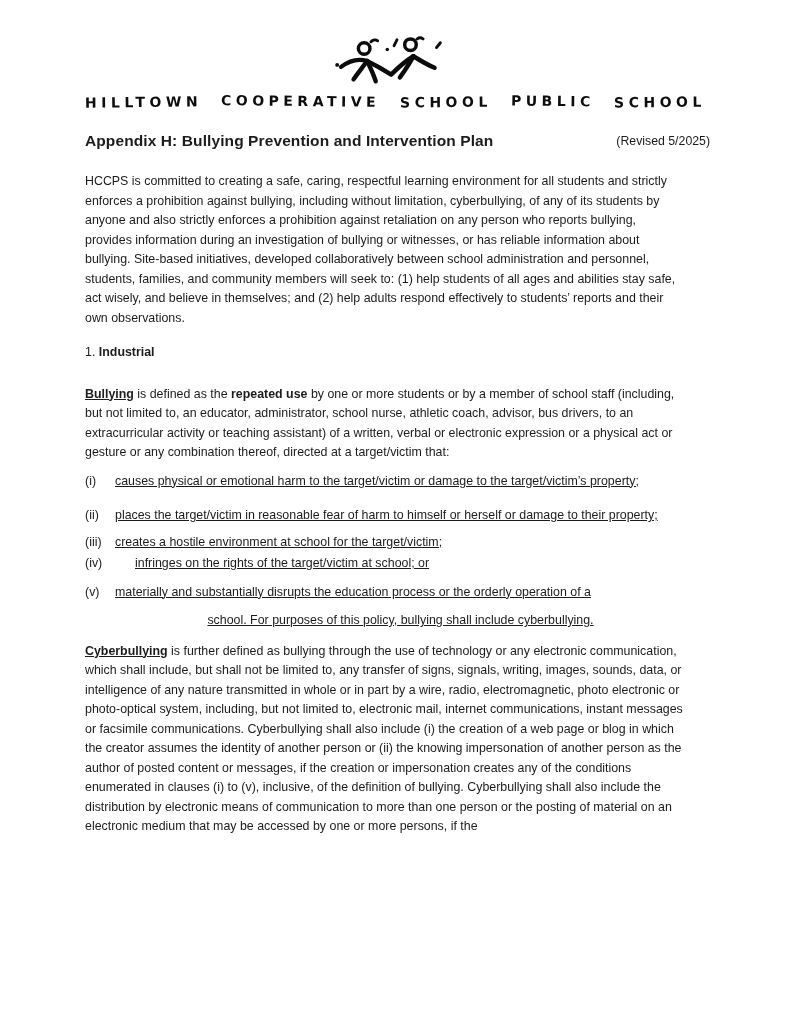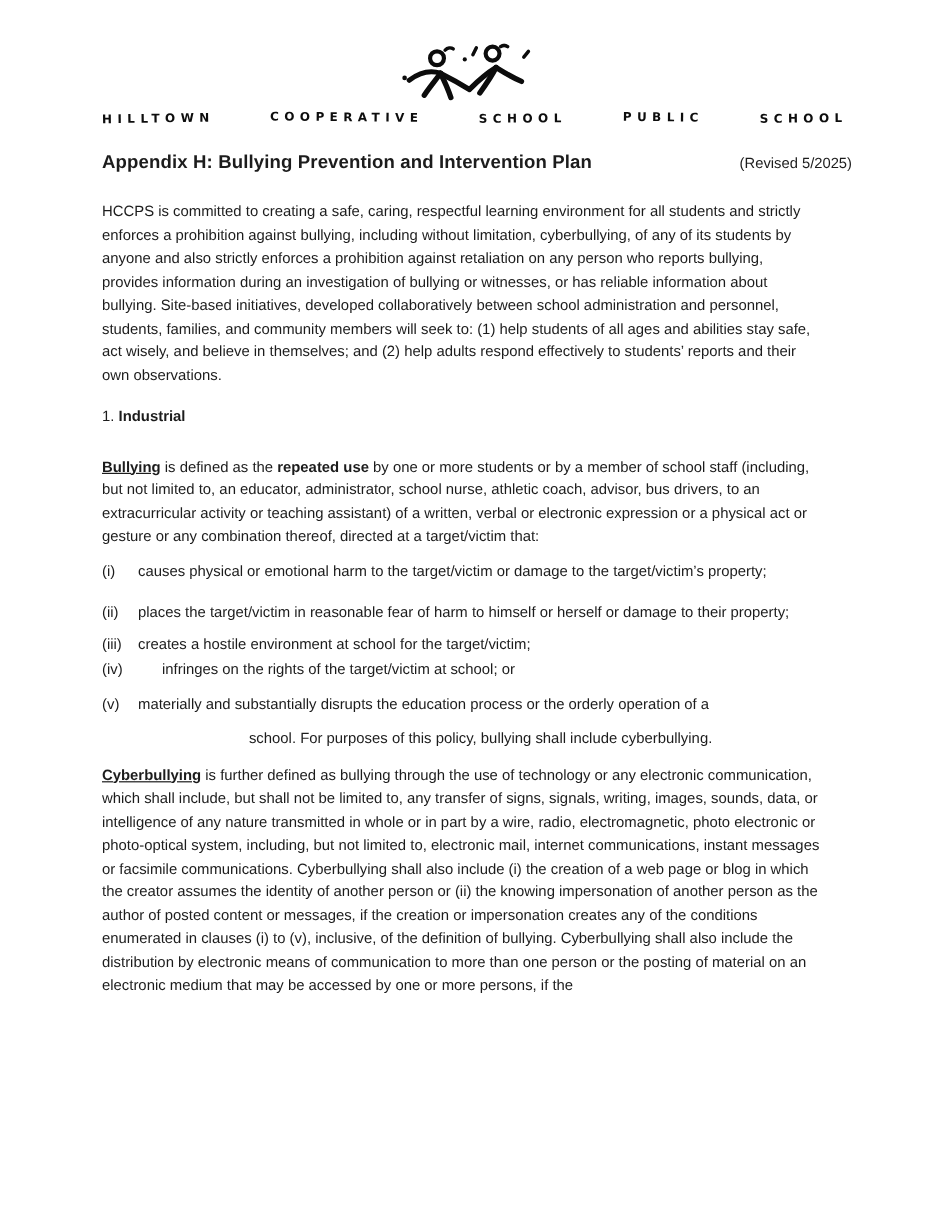--- a/index.html
+++ b/index.html
@@ -12,21 +12,21 @@
     overflow:hidden;
     box-sizing:border-box;
   }
   
   .letterhead{padding-top:36px;}
   .logo-wrap{display:flex;justify-content:center;height:54px;}
   .school-name{
     margin:4px 85px 0 85px;
     display:flex;justify-content:space-between;align-items:baseline;
     font-family:"DejaVu Sans", sans-serif;
-    font-weight:700;font-size:10px;letter-spacing:4.5px;
+    font-weight:700;font-size:14px;letter-spacing:4.5px;
     color:#0d0d0d;white-space:nowrap;
   }
   .school-name span{display:inline-block;}
   .school-name span:nth-child(1){transform:rotate(-0.8deg);}
   .school-name span:nth-child(2){transform:rotate(0.6deg) translateY(-1px);}
   .school-name span:nth-child(3){transform:rotate(-0.5deg);}
   .school-name span:nth-child(4){transform:rotate(0.7deg) translateY(-1px);}
   .school-name span:nth-child(5){transform:rotate(-0.6deg);}
   
   .title-row{
@@ -37,21 +37,21 @@
   .revision{font-size:12.3px;font-weight:400;color:#1c1c1c;}
   
   .doc-body{margin:0 105px 0 85px;font-size:12.4px;line-height:19.5px;}
   .doc-body p{margin:22px 0 0 0;}
   .section-heading{font-size:12.4px;font-weight:400;margin:15px 0 0 0;line-height:19.5px;}
   .b{font-weight:700;}
   .u{text-decoration:underline;}
   .def-list{list-style:none;margin:9px 0 0 0;padding:0;}
   .def-list li{display:flex;}
   .def-list .marker{width:30px;flex:none;}
-  .def-list .t{flex:1;}
+  .def-list .t{flex:1;text-decoration:underline;}
   .li-1{margin-bottom:15px;}
   .li-2{margin-bottom:7px;}
   .li-3{margin-bottom:2px;}
   .li-4{margin-bottom:9px;gap:20px;}
   .li-5{margin-bottom:0;}
   .cont{margin-top:9px;text-align:center;}
   .doc-body p.cyber{margin-top:11px;}
   
   .page-footer{
     position:absolute;left:58px;right:58px;bottom:47px;

